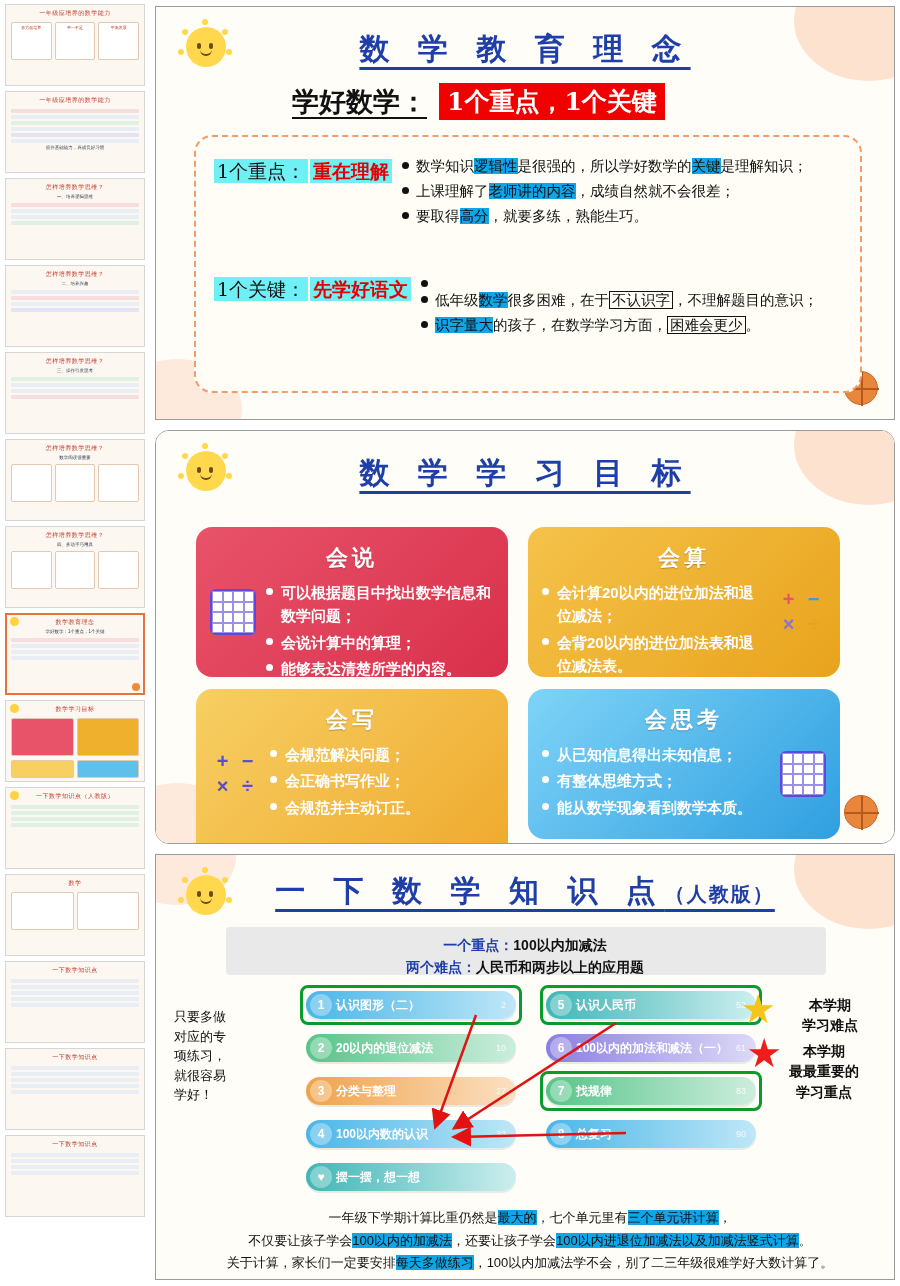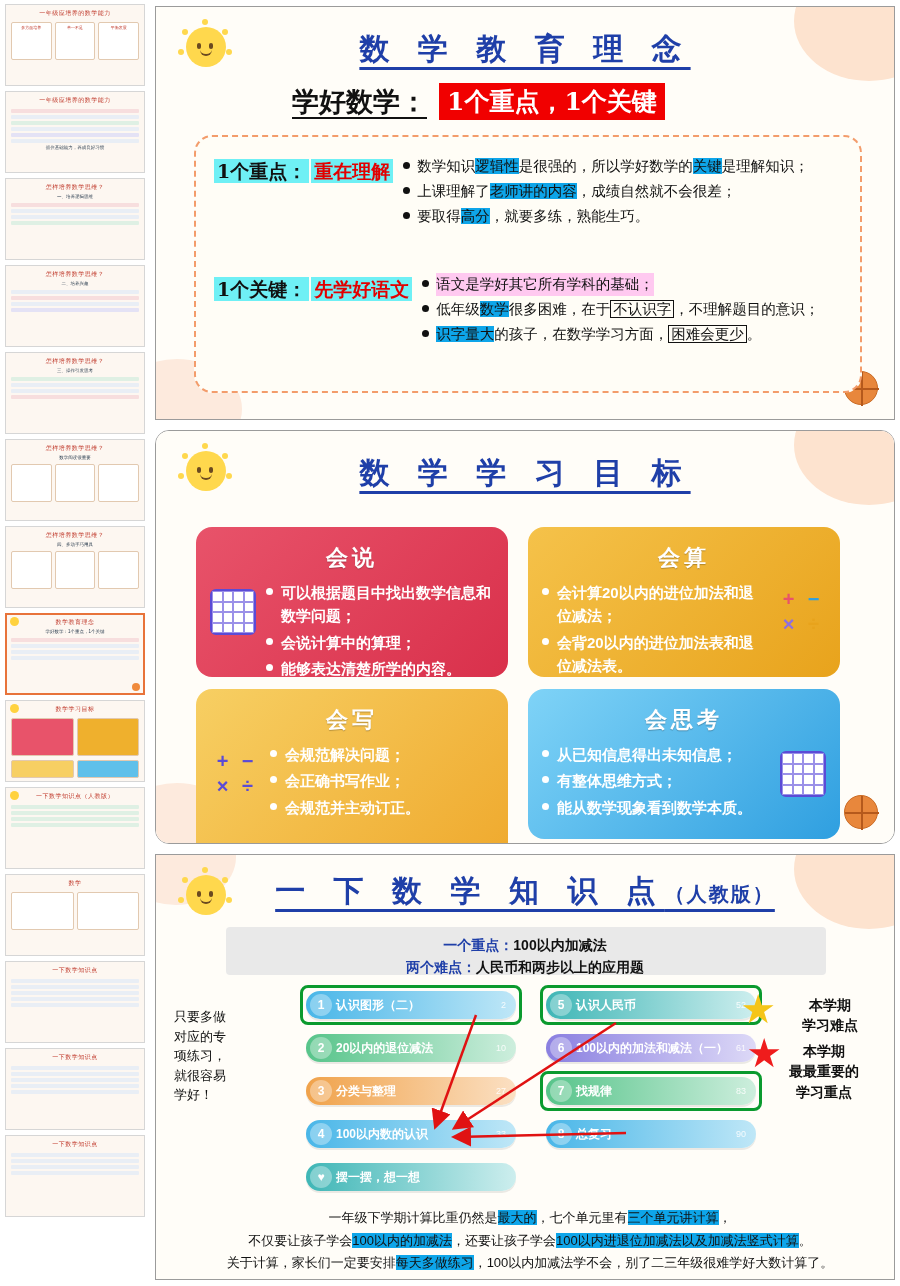--- a/index.html
+++ b/index.html
@@ -146,21 +146,21 @@
   .s1-box {
     position: absolute; left: 38px; top: 128px; right: 32px; bottom: 26px;
     border: 2px dashed #f39c6b; border-radius: 18px;
     background: #fffdf6;
   }
   .s1-row { position: absolute; left: 18px; right: 14px; display: flex; gap: 10px; }
   .s1-row.one { top: 18px; }
   .s1-row.two { top: 136px; }
   .s1-tag { flex: 0 0 auto; white-space: nowrap; padding-top: 4px; }
   .s1-tag .k {
-    font-size: 19px; font-weight: bold; color: #111;
+    font-size: 19px; font-weight: normal; color: #111;
     background: #6ff0f5; padding: 1px 3px;
     font-family: "DejaVu Serif", serif;
   }
   .s1-tag .v {
     font-size: 19px; font-weight: bold; color: #e20000;
     background: #6ff0f5; padding: 1px 3px; margin-left: 2px;
     font-family: "DejaVu Serif", serif;
   }
   .s1-list { flex: 1 1 auto; }
   .s1-li {
@@ -469,21 +469,20 @@
             </div>
         </div>
       </div>
       <div class="s1-row two">
         <div class="s1-tag">
           <span class="k">1个关键：</span><span class="v">先学好语文</span>
         </div>
         <div class="s1-list">
           <div class="s1-li">
               <span class="dot"></span>
-              <span class="mk-p">语文是学好其它所有学科的基础；</span>
             </div>
           <div class="s1-li">
               <span class="dot"></span>
               <span>低年级<span class="mk-y">数学</span>很多困难，在于<span class="mk-box">不认识字</span>，不理解题目的意识；</span>
             </div>
           <div class="s1-li">
               <span class="dot"></span>
               <span><span class="mk-y">识字量大</span>的孩子，在数学学习方面，<span class="mk-box">困难会更少</span>。</span>
             </div>
         </div>

